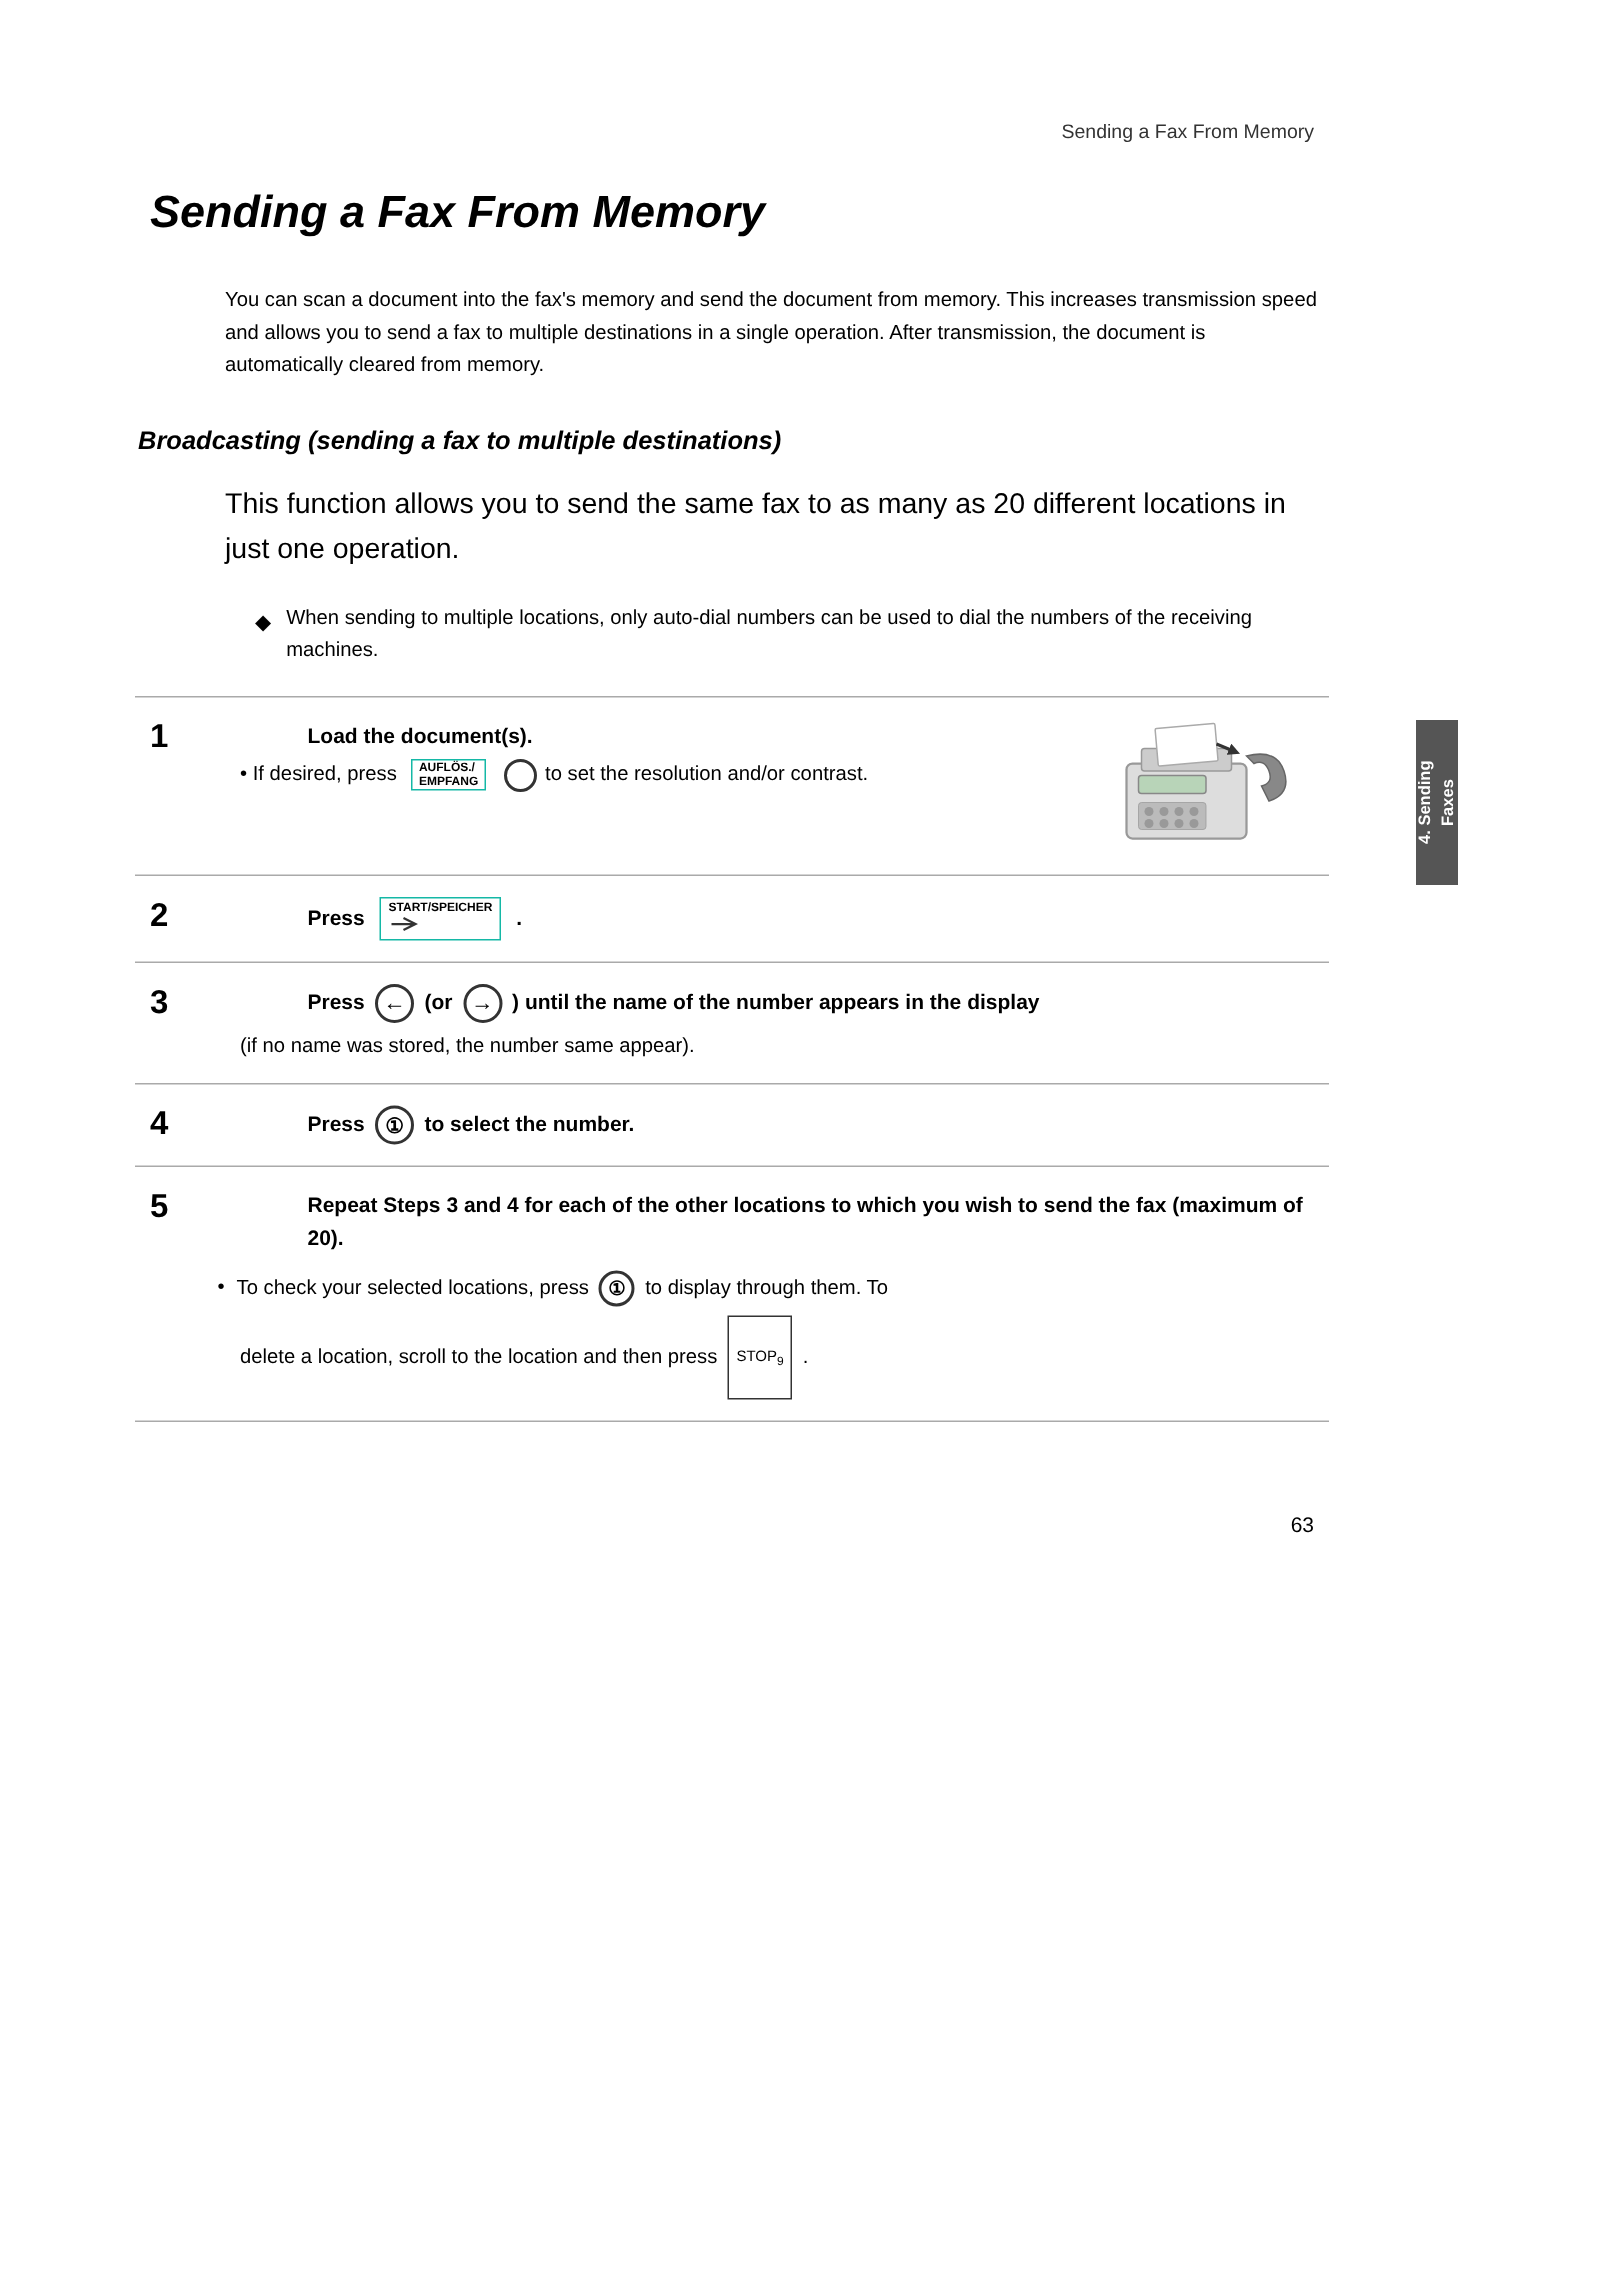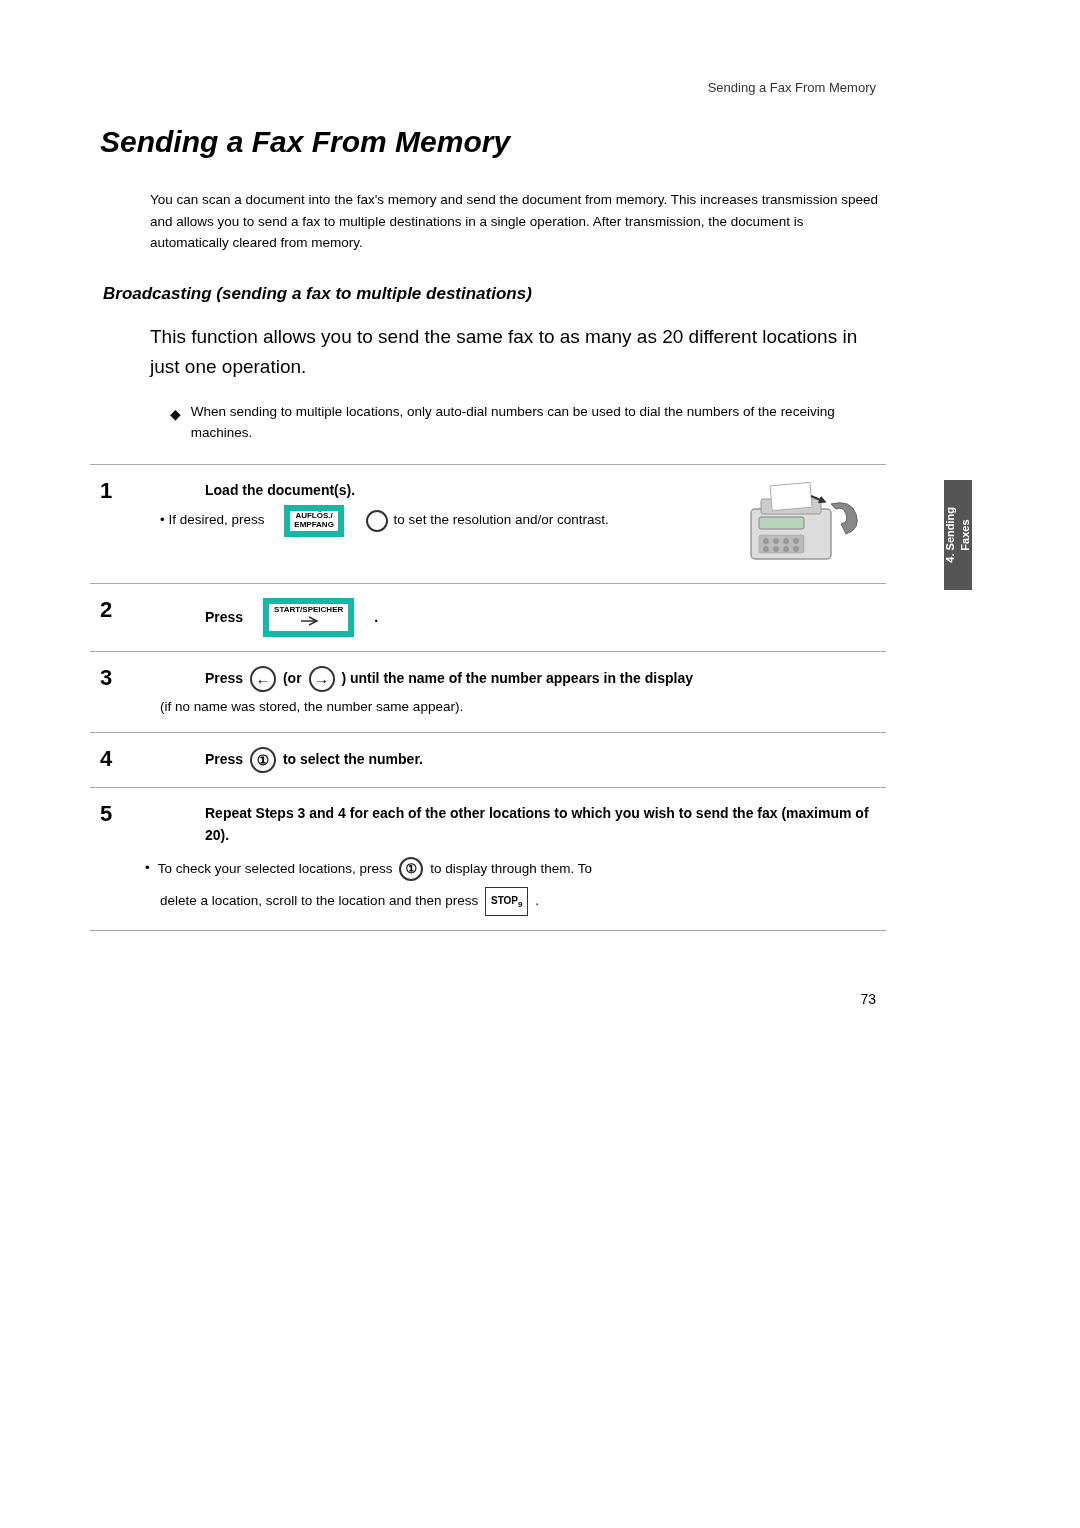--- a/index.html
+++ b/index.html
@@ -43,21 +43,21 @@
       margin-bottom: 30px;
       margin-left: 60px;
       max-width: 780px;
     }
 
     .section-title {
       font-size: 17px;
       font-weight: bold;
       font-style: italic;
       margin-bottom: 18px;
-      margin-left: 13px;
+      margin-left: 2px;
     }
 
     .section-intro {
       font-size: 19px;
       line-height: 1.6;
       margin-bottom: 18px;
       margin-left: 60px;
       max-width: 780px;
     }
 
@@ -130,27 +130,27 @@
 
     
     .fax-illustration {
       width: 130px;
       height: 90px;
     }
 
     .btn-label-box {
       display: inline-block;
       vertical-align: middle;
-      margin: 0 16px;
-      border: 6px solid #14b8a6;
+      margin: 0 6px;
+      border: 1px solid #14b8a6;
       padding: 1px 4px;
       font-size: 9px;
       font-weight: bold;
       line-height: 1.2;
-      text-align: center;
+      text-align: left;
     }
 
     .circle-btn {
       display: inline-flex;
       align-items: center;
       justify-content: center;
       width: 22px;
       height: 22px;
       border-radius: 50%;
       border: 2px solid #333;
@@ -335,21 +335,21 @@
           <span style="margin-right:8px;">•</span>
           <span>
             <span>To check your selected locations, press</span>
             <span style="display:inline-flex;align-items:center;justify-content:center;width:24px;height:24px;border-radius:50%;border:2px solid #333;vertical-align:middle;margin:0 3px;font-size:13px;font-weight:bold;">①</span>
             <span>to display through them. To</span>
           </span>
         </div>
         <div style="display:flex;align-items:flex-start;font-size:13.5px;line-height:1.7;margin-left:15px;">
           <span>
             <span>delete a location, scroll to the location and then press</span>
-            <span style="display:inline-block;vertical-align:middle;margin:0 3px;border:1px solid #333;padding:4px 5px;font-size:10px;font-weight:bold;position:relative;">
+            <span style="display:inline-block;vertical-align:middle;margin:0 3px;border:1px solid #333;padding:18px 5px;font-size:10px;font-weight:normal;position:relative;">
               STOP<sub style="font-size:8px;">9</sub>
             </span>
             <span>.</span>
           </span>
         </div>
       </div>
     </div>
 
   </div>
 
@@ -357,15 +357,15 @@
     <div class="side-tab-inner">
       <span class="side-tab-text">
         <span>4.</span>
         <span>Sending</span>
         <br>
         <span>Faxes</span>
       </span>
     </div>
   </div>
 
-  <div class="page-number">73</div>
+  <div class="page-number">63</div>
 
 </div>
 
 </body></html>

